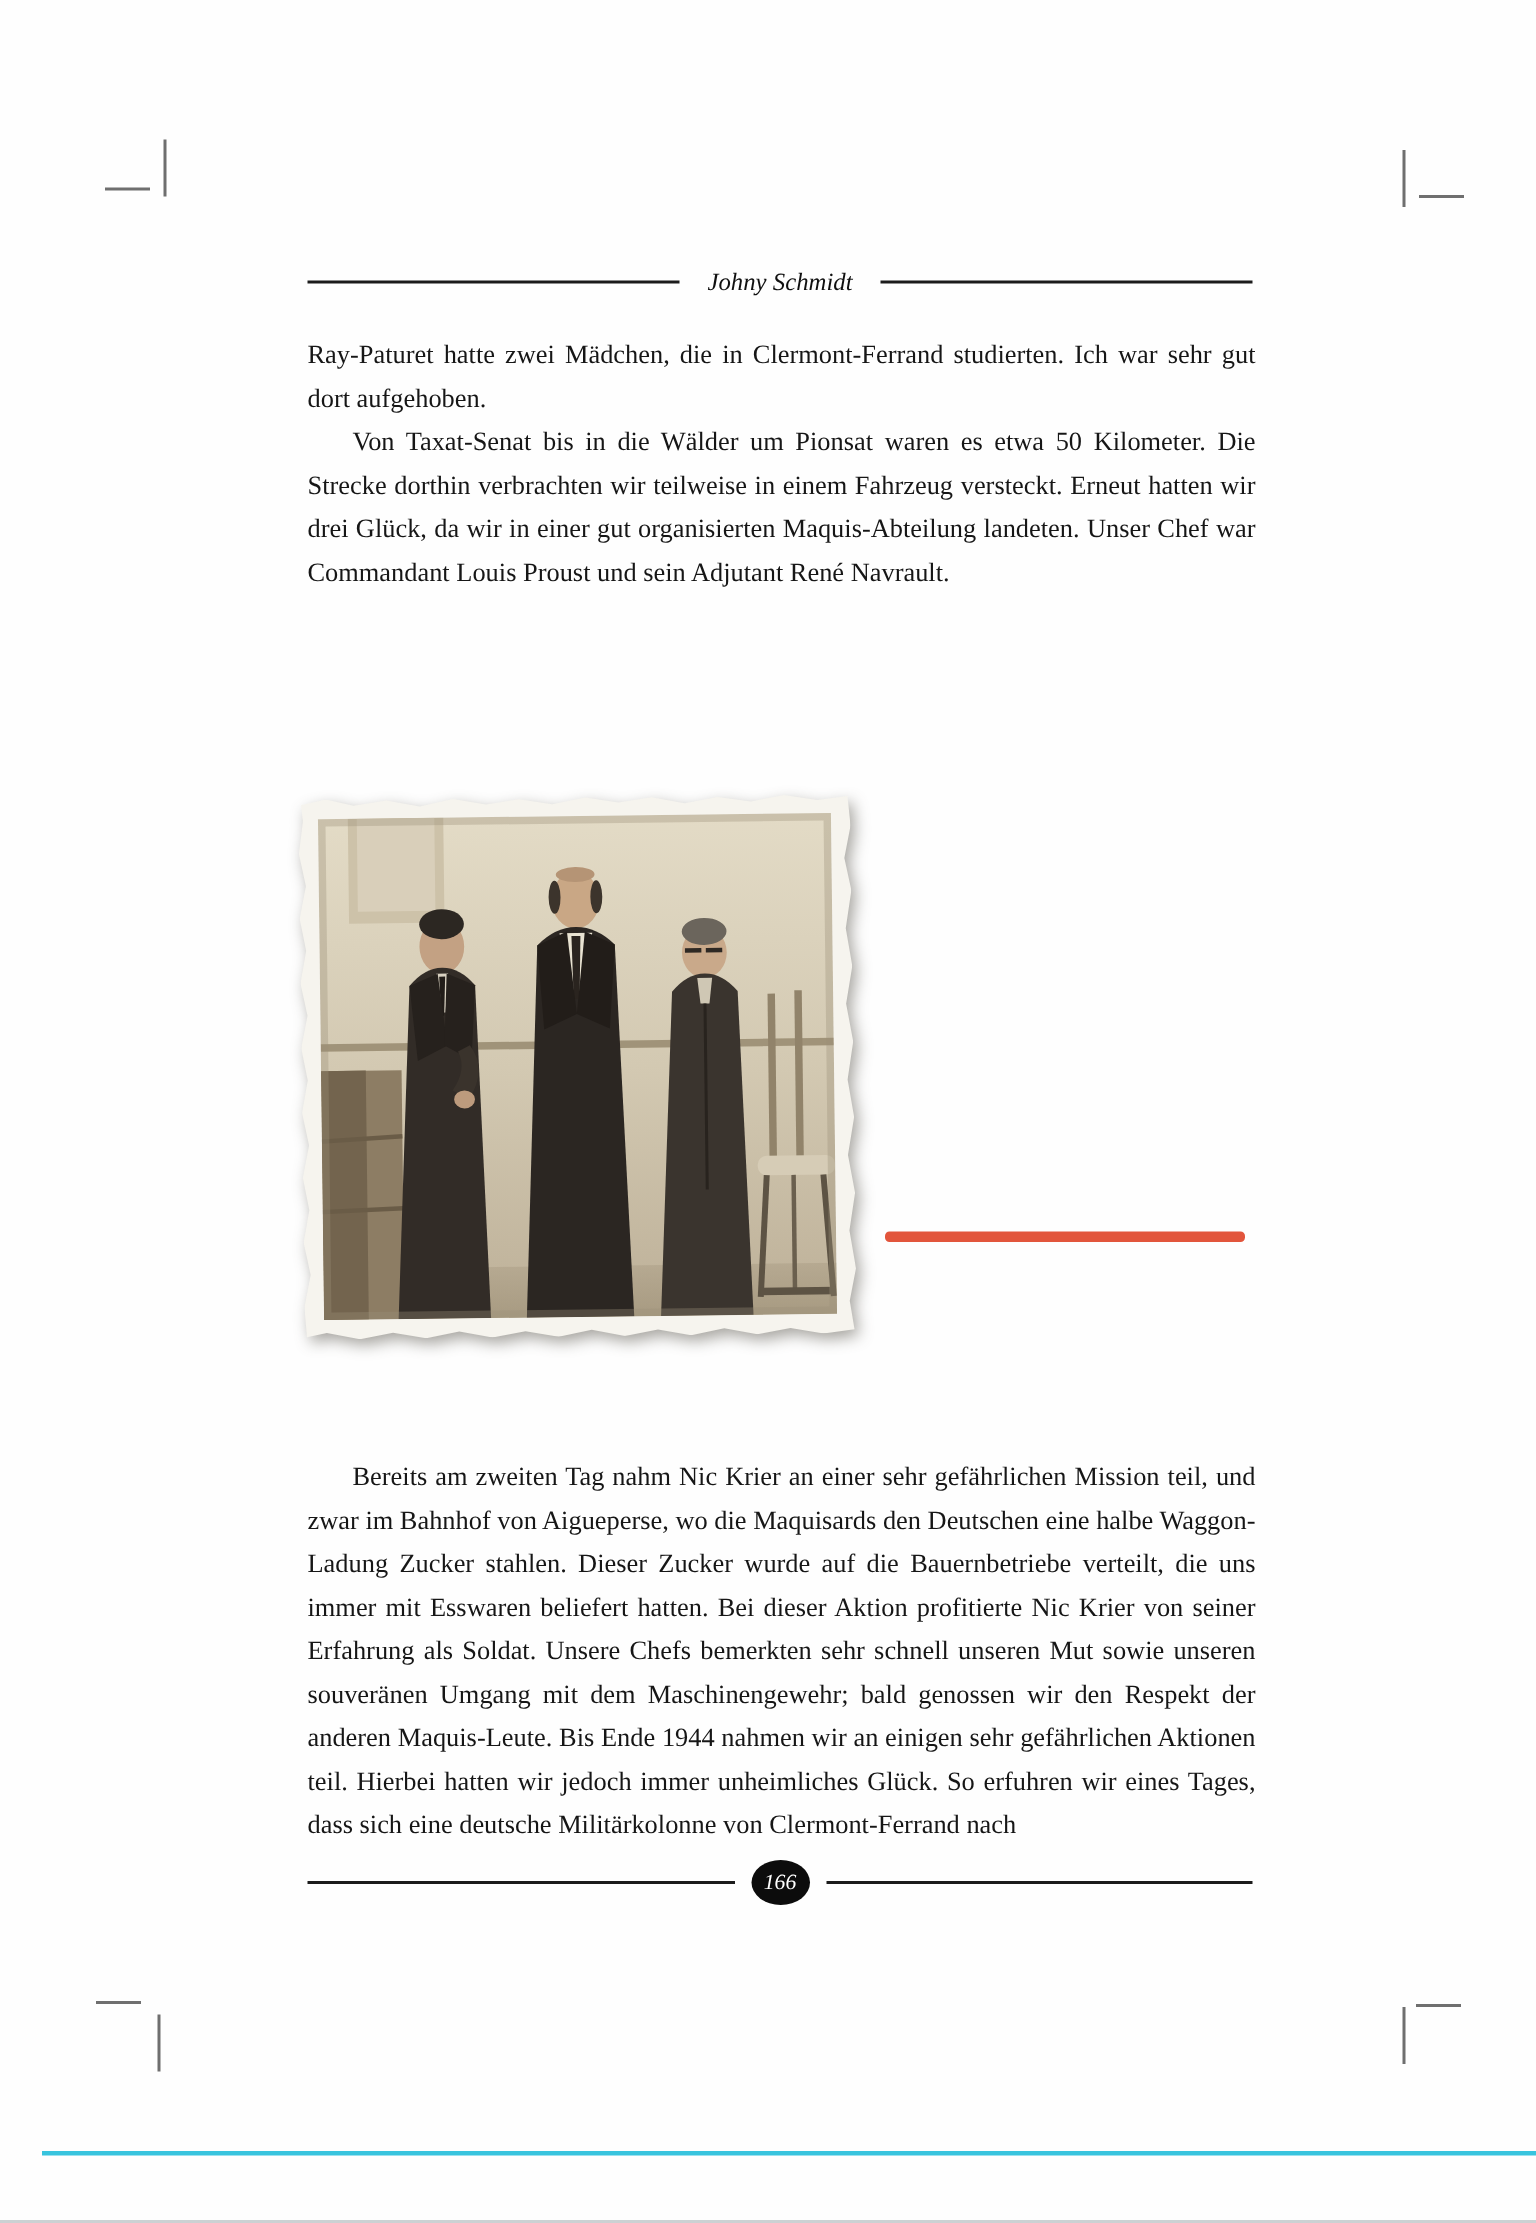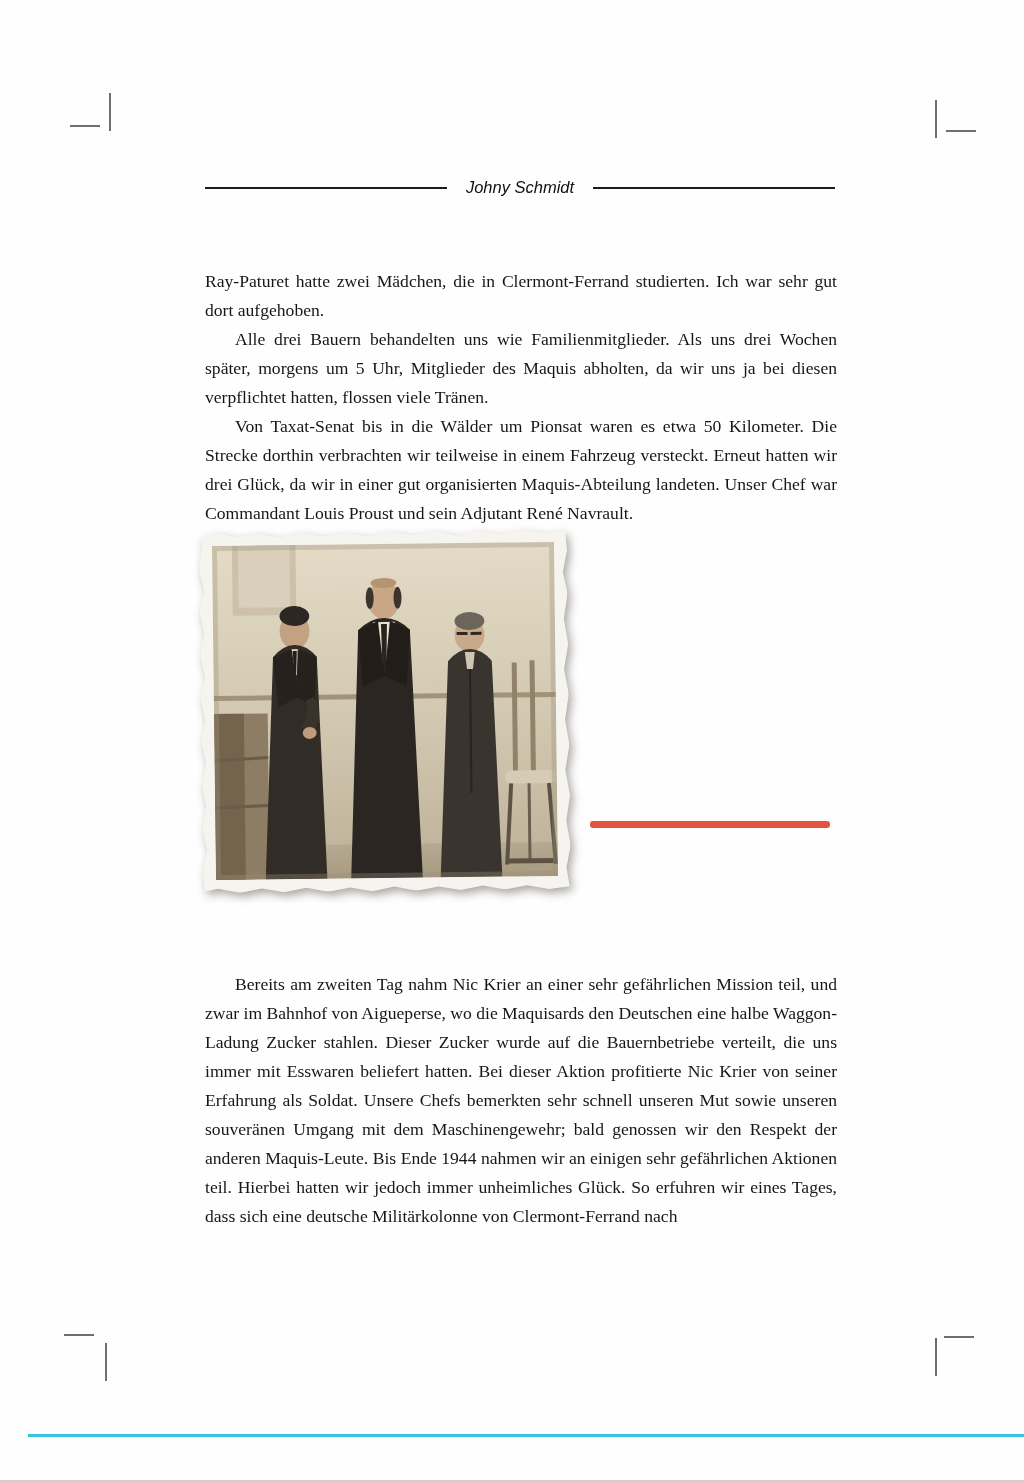--- a/index.html
+++ b/index.html
@@ -25,33 +25,33 @@
   .cm-br-v { left:935px; top:1338px; width:2px;  height:38px; }
   .cm-br-h { left:944px; top:1336px; width:30px; height:2px; }
 
   
   .header {
     position:absolute; top:178px; left:205px; width:630px;
     display:flex; align-items:center; gap:15px;
   }
   .header .rule { flex:1; height:2px; background:#1c1c1c; }
   .header-title {
-    font-family:Liberation Sans, sans-serif;
+    font-family:Liberation Serif, serif;
     font-style:italic; font-size:16.5px; color:#101010;
     padding:0 4px; white-space:nowrap;
   }
 
   
   .bodytext {
     position:absolute; left:205px; width:632px;
     color:#161616; font-size:17.6px; line-height:29px;
     text-align:justify;
     hyphens:auto; -webkit-hyphens:auto;
   }
-  .body-top    { top:222px;margin-top:45px; }
+  .body-top    { top:222px; }
   .body-bottom { top:924px;margin-top:46px; }
   .bodytext p { margin:0; }
   .bodytext p.indent { text-indent:30px; }
 
   
   .photo-anchor {
     position:absolute; left:201px; top:531px;
     filter:drop-shadow(3px 4px 5px rgba(60,55,45,0.45));
   }
   .photo-frame {
@@ -117,21 +117,20 @@
   <div class="crop cm-br-h"></div>
 
   <div class="header">
     <span class="rule"></span>
     <span class="header-title">Johny Schmidt</span>
     <span class="rule"></span>
   </div>
 
   <div class="bodytext body-top">
     <p class="noindent">Ray-Paturet hatte zwei Mädchen, die in Clermont-Ferrand studierten. Ich war sehr gut dort aufgehoben.</p>
-    <p class="indent">Alle drei Bauern behandelten uns wie Familienmitglieder. Als uns drei Wochen später, morgens um 5 Uhr, Mitglieder des Maquis abholten, da wir uns ja bei diesen verpflichtet hatten, flossen viele Tränen.</p>
     <p class="indent">Von Taxat-Senat bis in die Wälder um Pionsat waren es etwa 50 Kilometer. Die Strecke dorthin verbrachten wir teilweise in einem Fahrzeug versteckt. Erneut hatten wir drei Glück, da wir in einer gut organisierten Maquis-Abteilung landeten. Unser Chef war Commandant Louis Proust und sein Adjutant René Navrault.</p>
   </div>
 
   <div class="photo-anchor">
     <div class="photo-frame">
       <svg viewBox="0 0 344 334" preserveAspectRatio="none">
         <defs>
           <linearGradient id="pbg" x1="0" y1="0" x2="0" y2="1">
             <stop offset="0" stop-color="#e3dbc6"></stop>
             <stop offset="0.5" stop-color="#d3c9b2"></stop>
@@ -203,17 +202,24 @@
       </svg>
     </div>
   </div>
 
   <div class="accent-bar"></div>
 
   <div class="bodytext body-bottom">
     <p class="indent">Bereits am zweiten Tag nahm Nic Krier an einer sehr gefährlichen Mission teil, und zwar im Bahnhof von Aigueperse, wo die Maquisards den Deutschen eine halbe Waggon-Ladung Zucker stahlen. Dieser Zucker wurde auf die Bauernbetriebe verteilt, die uns immer mit Esswaren beliefert hatten. Bei dieser Aktion profitierte Nic Krier von seiner Erfahrung als Soldat. Unsere Chefs bemerkten sehr schnell unseren Mut sowie unseren souveränen Umgang mit dem Maschinengewehr; bald genossen wir den Respekt der anderen Maquis-Leute. Bis Ende 1944 nahmen wir an einigen sehr gefährlichen Aktionen teil. Hierbei hatten wir jedoch immer unheimliches Glück. So erfuhren wir eines Tages, dass sich eine deutsche Militärkolonne von Clermont-Ferrand nach</p>
   </div>
 
+  <div class="footer">
+    <span class="rule"></span>
+    <span class="badge">
+      <span>166</span>
+    </span>
+    <span class="rule"></span>
+  </div>
 
   <div class="scan-line"></div>
   <div class="bottom-edge"></div>
 
 </div>
 
 </body></html>

